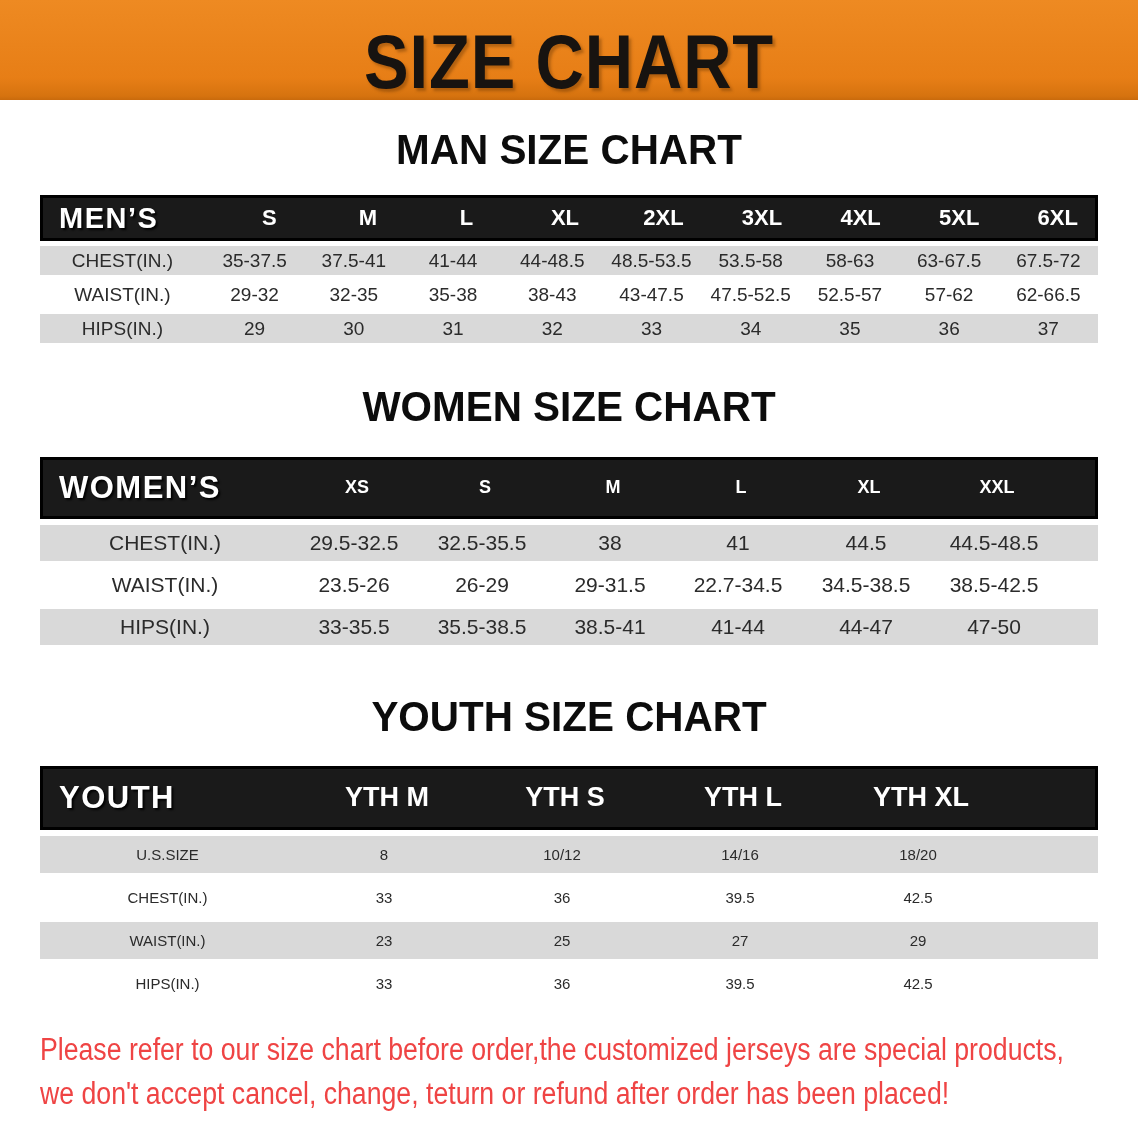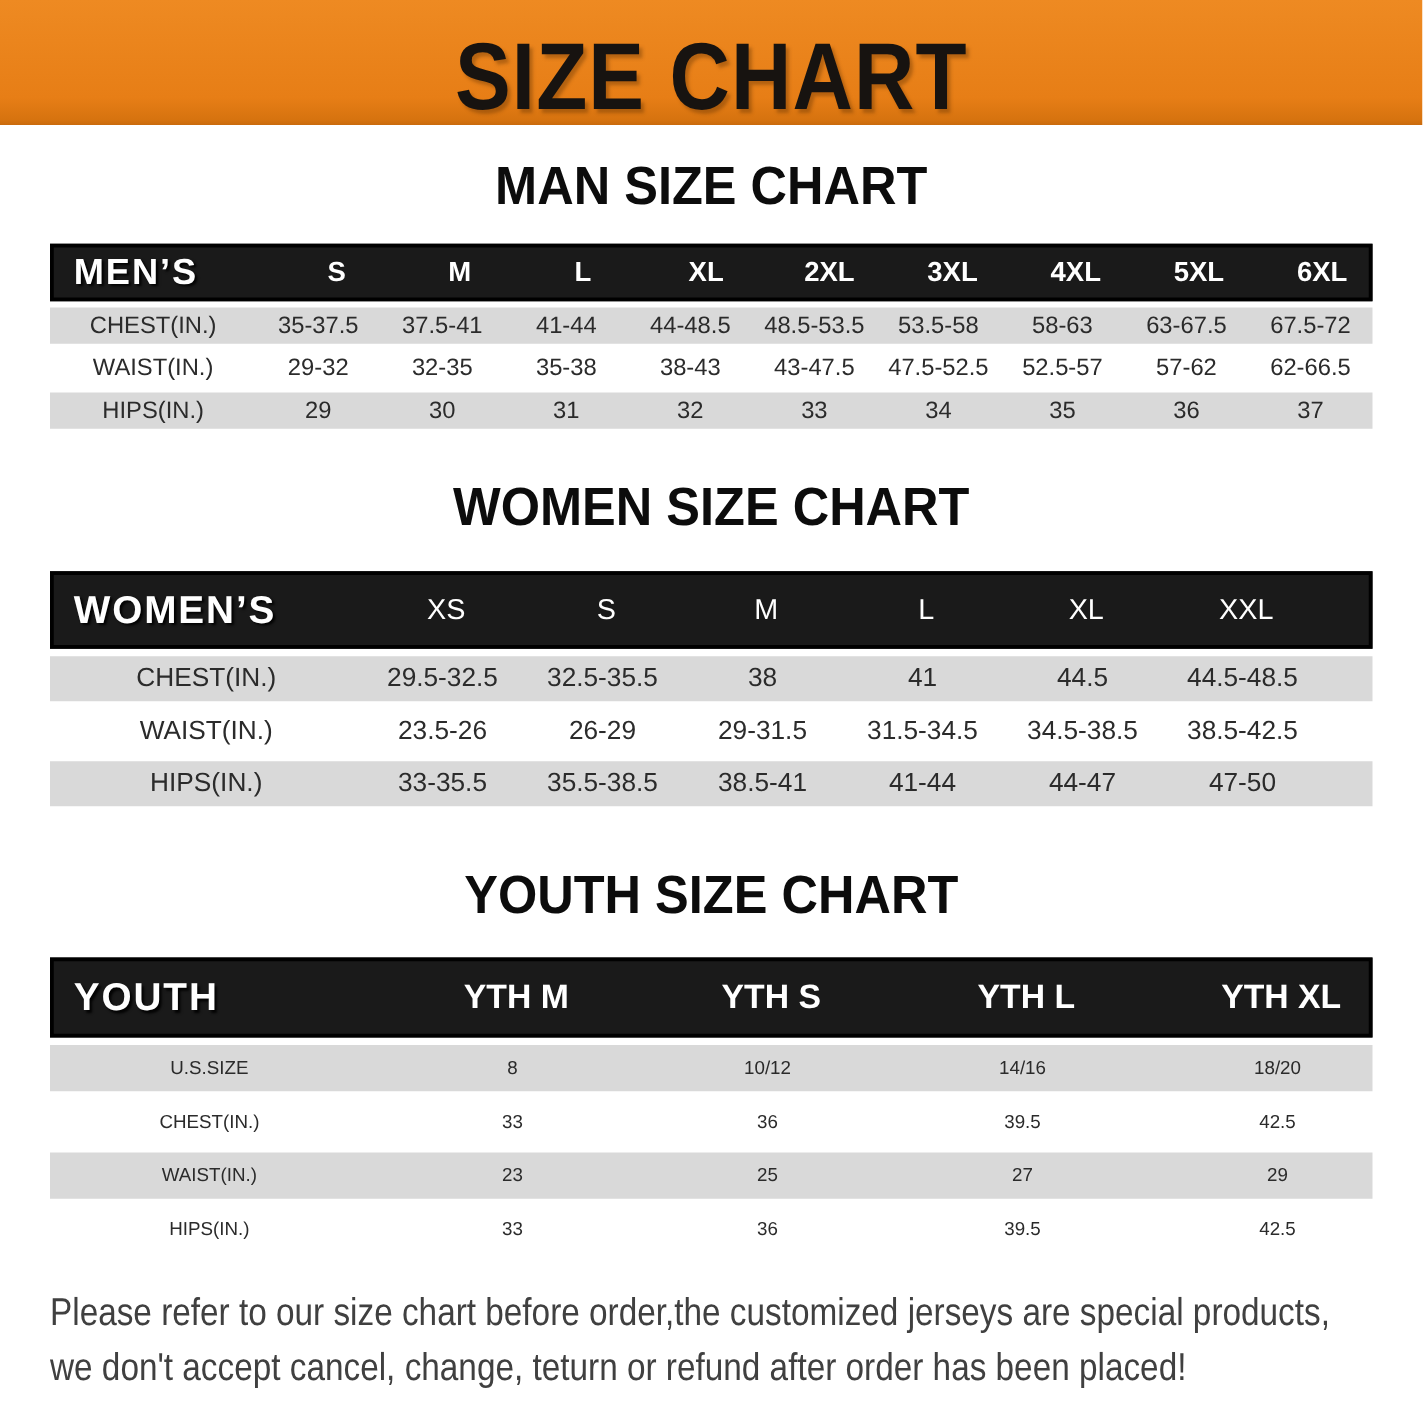--- a/index.html
+++ b/index.html
@@ -59,34 +59,34 @@
   .table-men .trow   { grid-template-columns: 165px repeat(9, 1fr); }
   .table-men .thead  { height: 46px; gap: 24px; }
   .table-men .th-label { font-size: 29px; }
   .table-men .th-col { font-size: 22px; }
   .table-men .tbody  { height: 29px; margin-top: 5px; font-size: 19px; }
 
   
   .table-women .trow   { grid-template-columns: 250px repeat(6, 128px); }
   .table-women .thead  { height: 62px; }
   .table-women .th-label { font-size: 31px; }
-  .table-women .th-col { font-size: 23px; font-weight: 400; }
+  .table-women .th-col { font-size: 18px; font-weight: 700; }
   .table-women .tbody  { height: 36px; margin-top: 6px; font-size: 21px; }
 
   
-  .table-youth .trow   { grid-template-columns: 255px repeat(4, 178px); gap: 26px; }
+  .table-youth .trow   { grid-template-columns: 255px repeat(4, 178px); }
   .table-youth .thead  { height: 64px; }
   .table-youth .th-label { font-size: 31px; }
   .table-youth .th-col { font-size: 27px; font-weight: 600; }
   .table-youth .tbody  { height: 37px; margin-top: 6px; font-size: 15px; }
 
   
   .disclaimer {
     margin: 26px 0 0 40px;
-    color: #404040;
+    color: #ef4444;
     font-size: 31px; line-height: 1.42; font-weight: 500;
   }
   .disclaimer-line {
     display: block; white-space: nowrap;
     transform: scaleX(0.86); transform-origin: left center;
   }
 </style>
 </head>
 <body>
 
@@ -167,21 +167,21 @@
         <div class="td-val">38</div>
         <div class="td-val">41</div>
         <div class="td-val">44.5</div>
         <div class="td-val">44.5-48.5</div>
       </div>
       <div class="trow tbody shade-white">
         <div class="td-label">WAIST(IN.)</div>
         <div class="td-val">23.5-26</div>
         <div class="td-val">26-29</div>
         <div class="td-val">29-31.5</div>
-        <div class="td-val">31.5-34.5</div>
+        <div class="td-val">22.7-34.5</div>
         <div class="td-val">34.5-38.5</div>
         <div class="td-val">38.5-42.5</div>
       </div>
       <div class="trow tbody shade-gray">
         <div class="td-label">HIPS(IN.)</div>
         <div class="td-val">33-35.5</div>
         <div class="td-val">35.5-38.5</div>
         <div class="td-val">38.5-41</div>
         <div class="td-val">41-44</div>
         <div class="td-val">44-47</div>

